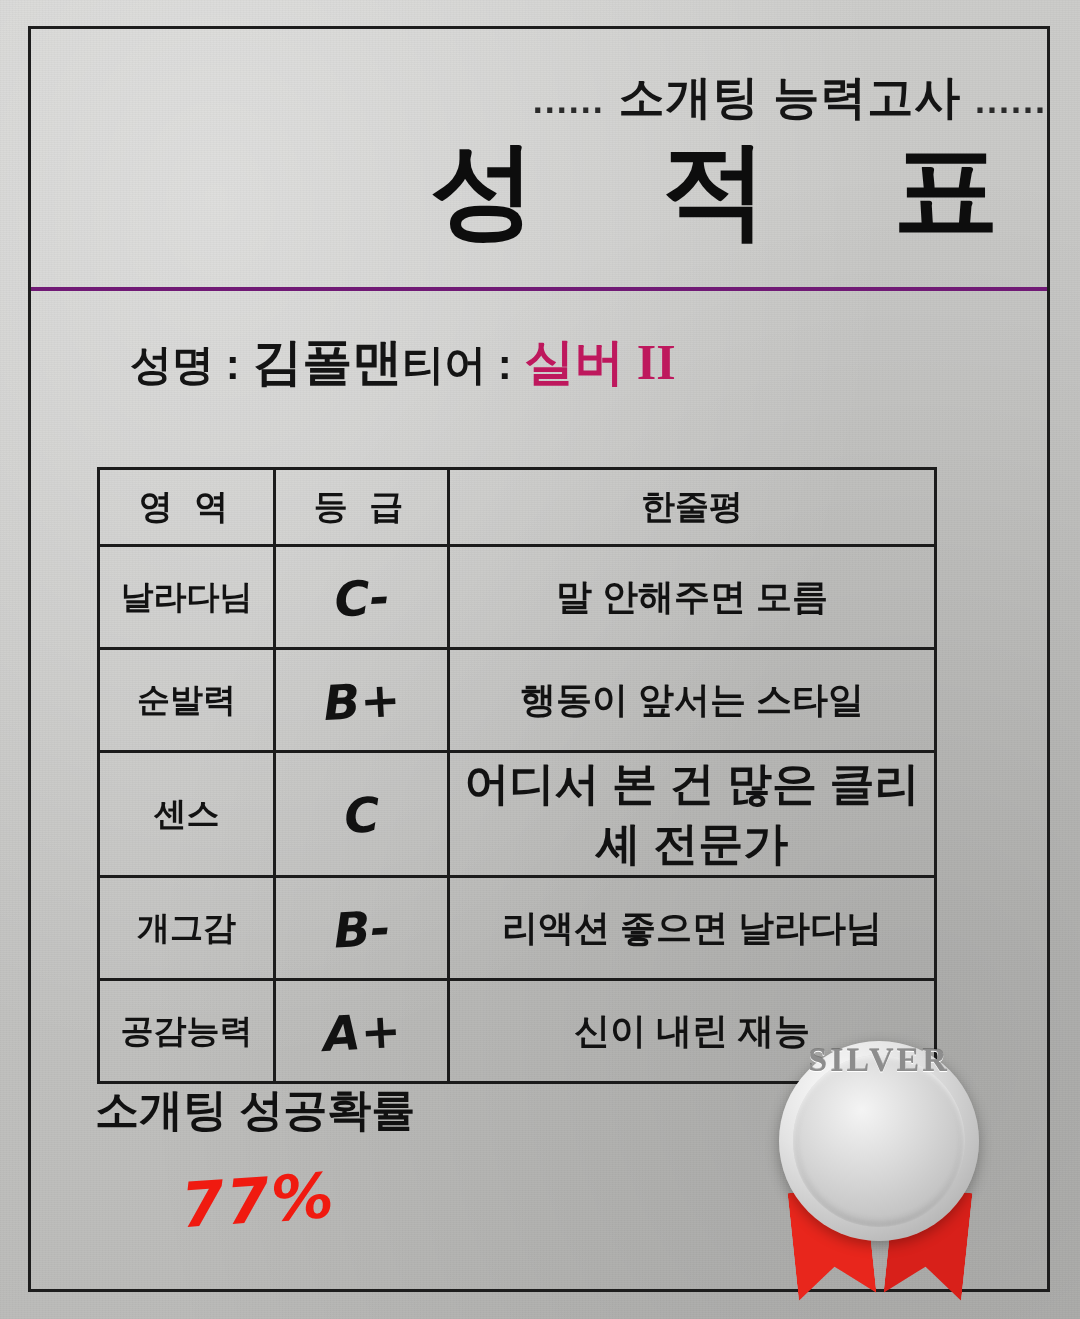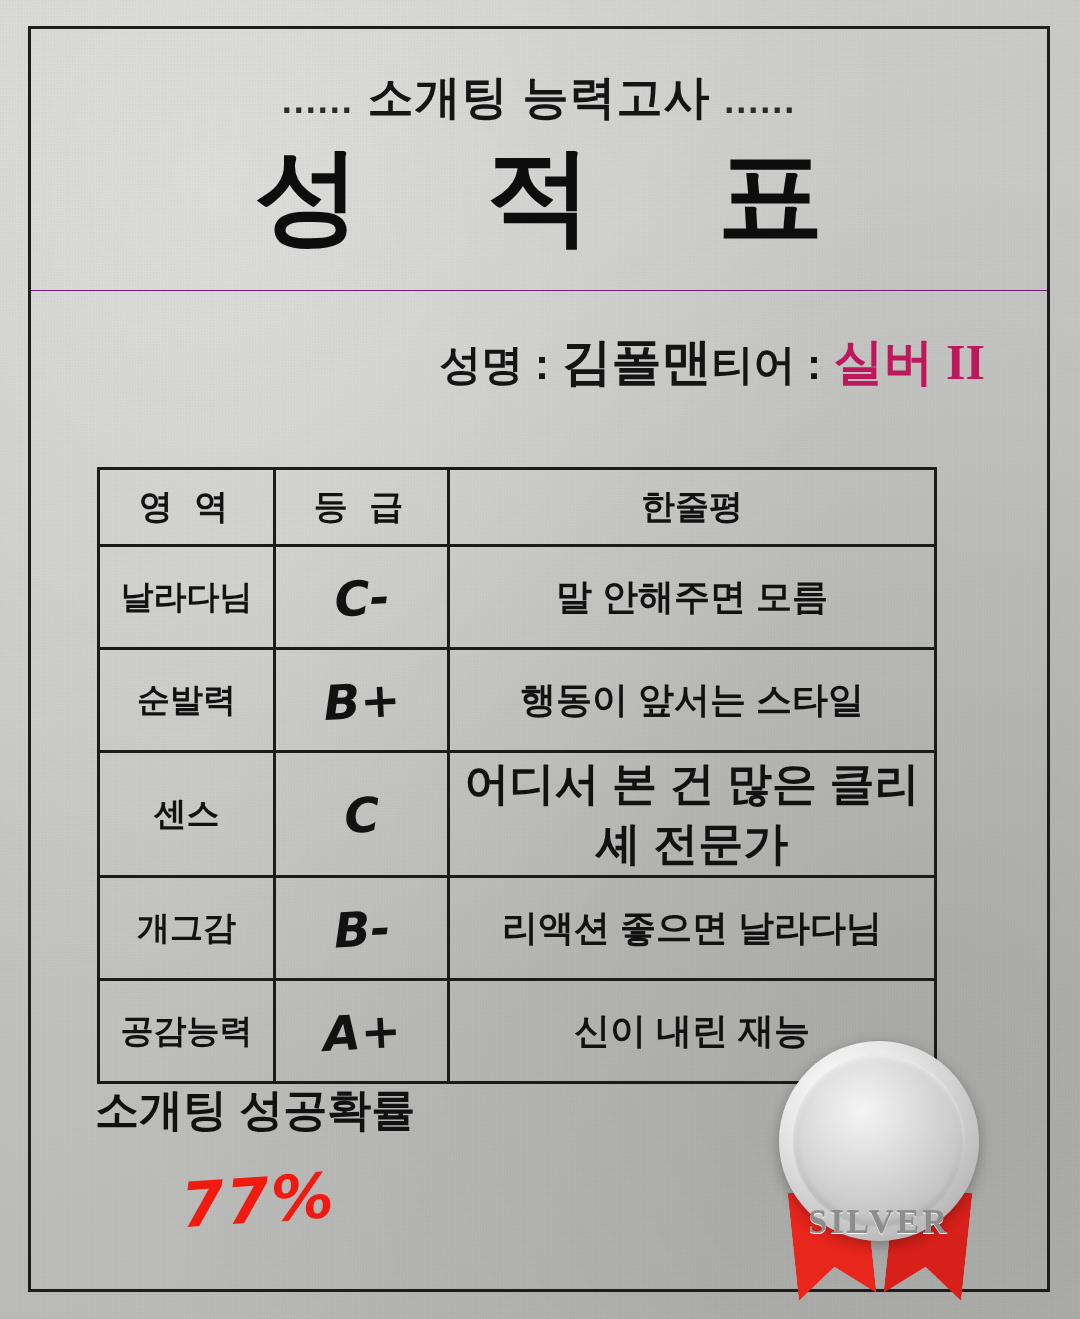--- a/index.html
+++ b/index.html
@@ -42,54 +42,53 @@
     width: 1022px;
     height: 1266px;
     border: 3px solid #1d1d1d;
     box-sizing: border-box;
   }
 
   .header {
     position: absolute;
     left: 0; right: 0; top: 0;
     height: 262px;
-    border-bottom: 1px solid #701a75;
+    border-bottom: 4px solid #701a75;
     box-sizing: border-box;
-    text-align: center;
+    text-align: right;
   }
   .subtitle {
     margin-top: 38px;
     font-size: 46px;
     font-weight: 700;
     color: #151515;
     letter-spacing: 1px;
   }
   .subtitle .dots {
     letter-spacing: 2px;
     font-size: 36px;
     vertical-align: middle;
     color: #2a2a2a;
   }
   .maintitle {
-    margin-top: 6px;
     font-size: 106px;
     font-weight: 700;
     color: #0d0d0d;
     letter-spacing: 48px;
     text-indent: 48px;
     line-height: 1.15;
   }
 
   .idrow {
     position: absolute;
     top: 300px;
     left: 0; right: 0;
     display: flex;
-    justify-content: flex-end;
-    padding: 0 62px 0 64px;
+    justify-content: flex-start;
+    padding: 0 62px 0 99px;
     box-sizing: border-box;
     font-size: 45px;
     font-weight: 700;
     color: #141414;
   }
   .idrow .field { white-space: nowrap; }
   .idrow .label { font-size: 42px; }
   .idrow .value { font-size: 50px; }
   .tier-value { color: #be185d; font-family: Liberation Serif, serif; }
 
@@ -185,21 +184,21 @@
     position: absolute;
     left: 8px;
     top: 12px;
     width: 200px;
     height: 200px;
     border-radius: 50%;
     background:
       radial-gradient(circle at 34% 28%, #ffffff 0%, #e3e3e3 38%, #c2c2c2 70%, #9f9f9f 100%);
     box-shadow: 0 4px 14px rgba(0,0,0,0.30);
     display: flex;
-    align-items: flex-end;
+    align-items: flex-start;
     justify-content: center;
   }
   .coin::before {
     content: "";
     position: absolute;
     inset: 14px;
     border-radius: 50%;
     background: radial-gradient(circle at 40% 32%, #f4f4f4 0%, #d6d6d6 45%, #b0b0b0 100%);
     box-shadow: inset 0 2px 6px rgba(255,255,255,0.8), inset 0 -3px 8px rgba(0,0,0,0.18);
   }

